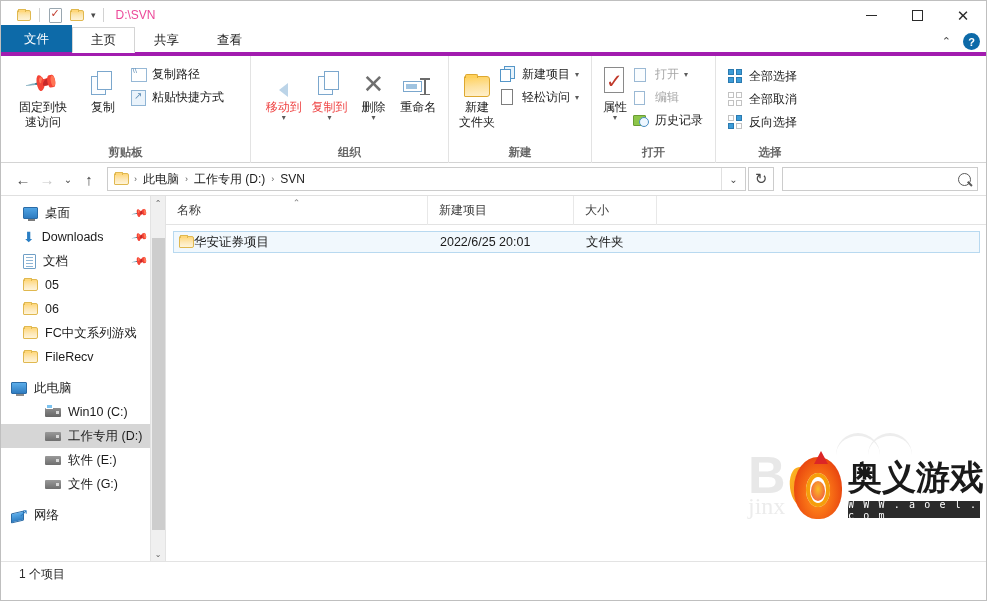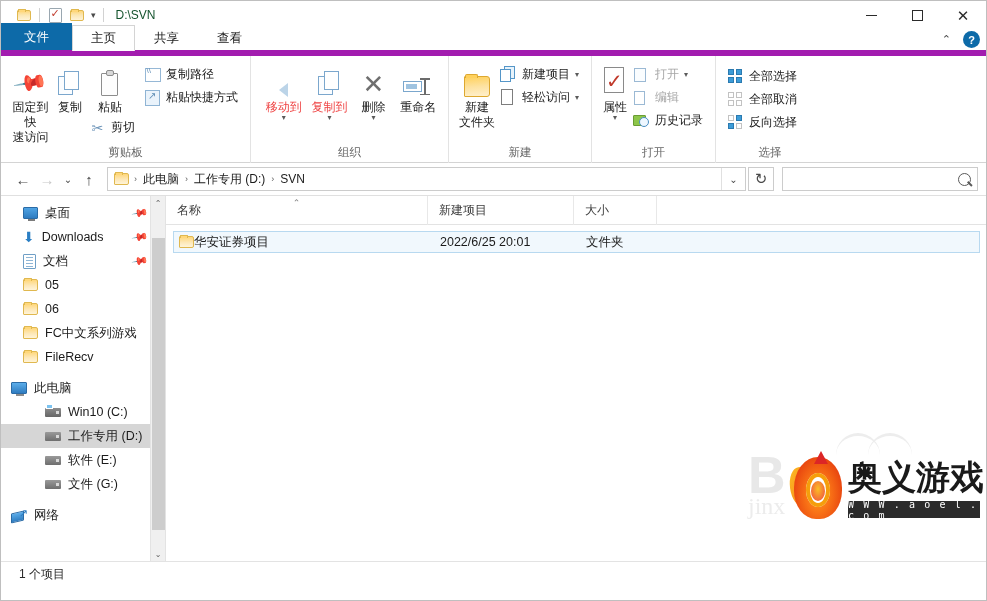--- a/index.html
+++ b/index.html
@@ -48,21 +48,21 @@
   .qat-props {
     width: 13px; height: 15px; border: 1px solid #9aa7b0; background: #fff;
     position: relative; border-radius: 1px;
   }
   .qat-props::after {
     content: "✓"; position: absolute; top: -2px; left: 1px;
     font-size: 11px; color: #c0392b; font-weight: bold;
   }
   .qat-caret { font-size: 9px; color: #4a4a4a; padding: 0 3px; }
   .title-text {
-    font-size: 12px; color: #14532d; margin-left: 8px;
+    font-size: 12px; color: #ec4899; margin-left: 8px;
     font-family: "Liberation Sans", sans-serif;
   }
   .win-controls {
     position: absolute; right: 0; top: 0; display: flex; height: 28px;
   }
   .win-btn {
     width: 46px; height: 28px;
     display: flex; align-items: center; justify-content: center;
     color: #2b2b2b;
   }
@@ -70,21 +70,21 @@
   .glyph-max { width: 11px; height: 11px; border: 1px solid #2b2b2b; }
   .glyph-close { font-size: 15px; line-height: 1; font-weight: 300; }
 
   
   .tabstrip {
     height: 27px;
     background: #ffffff;
     display: flex;
     align-items: flex-end;
     position: relative;
-    border-bottom: 6px solid #a21caf;
+    border-bottom: 4px solid #a21caf;
   }
   .tab {
     height: 26px; padding: 0 18px;
     display: flex; align-items: center; justify-content: center;
     font-size: 12.5px; color: #1b1b1b;
     border: 1px solid transparent;
     border-bottom: none;
     position: relative; top: 1px;
   }
   .tab.file {
@@ -121,21 +121,21 @@
     display: flex; flex-direction: column;
     justify-content: space-between;
     border-right: 1px solid #e3e3e3;
     padding: 4px 0 0 0;
     height: 107px;
   }
   .rgroup:last-child { border-right: none; }
   .rgroup-body { display: flex; align-items: flex-start; padding: 0 6px; flex: 1; }
   .rgroup-label {
     text-align: center; font-size: 11.5px; color: #666;
-    padding-bottom: 4px; height: 18px;
+    padding-bottom: 4px; height: 18px; font-weight: bold;
   }
 
   .big-btn {
     width: 62px;
     display: flex; flex-direction: column; align-items: center;
     padding: 3px 2px 0 2px;
     text-align: center;
   }
   .big-btn.w70 { width: 72px; }
   .big-btn .bi { height: 34px; display: flex; align-items: flex-end; justify-content: center; }
@@ -534,37 +534,20 @@
         </div>
         <div class="big-btn" style="width:48px">
           <div class="bi">
             <span class="ico-copy">
                 <i class="pg b"></i>
                 <i class="pg f"></i>
               </span>
           </div>
           <div class="bl">复制</div>
         </div>
-        <div style="display:flex;flex-direction:column;">
-          <div class="big-btn" style="width:48px">
-            <div class="bi">
-              <span class="ico-paste">
-                  <i class="bd"></i>
-                  <i class="clip"></i>
-                </span>
-            </div>
-            <div class="bl">粘贴</div>
-          </div>
-          <div class="small-btn" style="margin-top:2px">
-            <span class="sicon">
-                <span class="ico-cut">✂</span>
-              </span>
-            <span>剪切</span>
-          </div>
-        </div>
         <div class="small-col">
           <div class="small-btn">
             <span class="sicon">
                 <span class="ico-cppath"></span>
               </span>
             <span>复制路径</span>
           </div>
           <div class="small-btn">
             <span class="sicon">
                 <span class="ico-pasteshort"></span>

